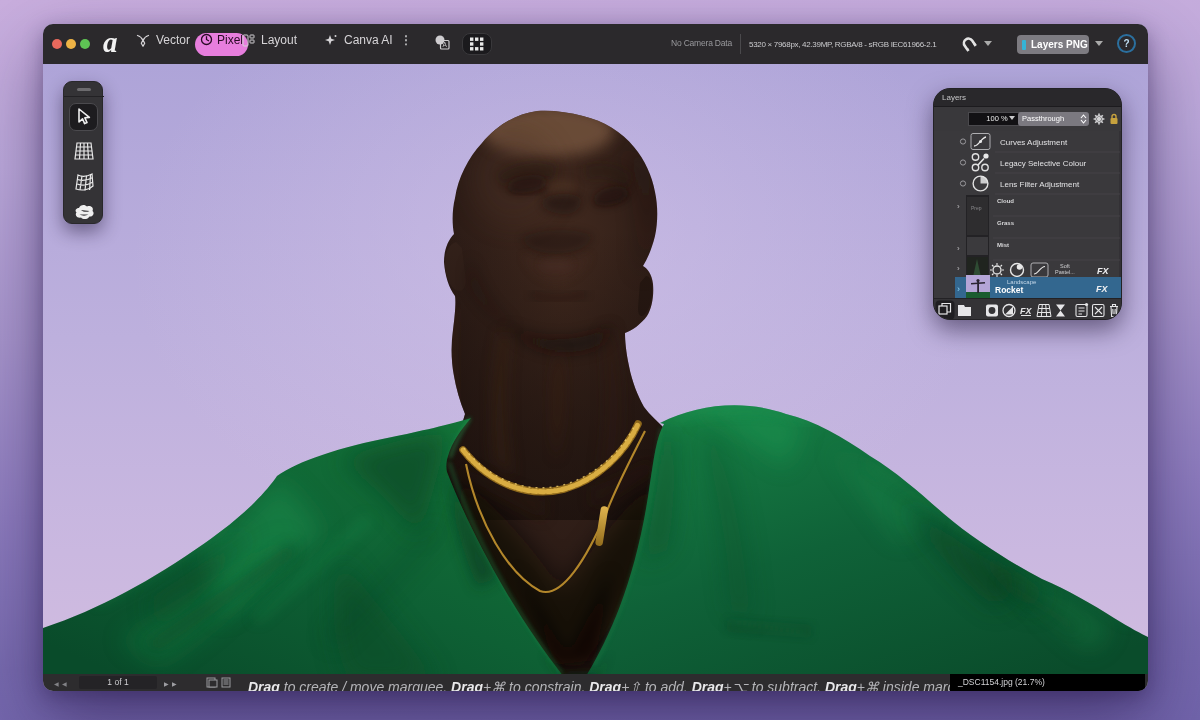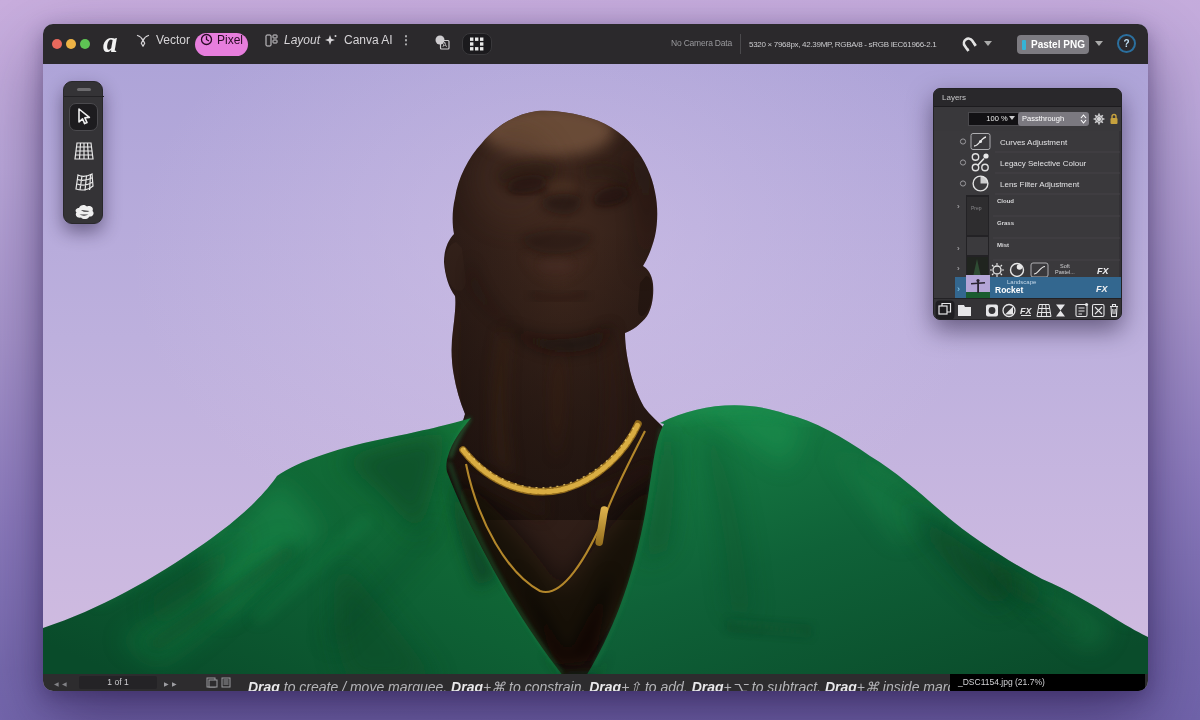--- a/index.html
+++ b/index.html
@@ -2,21 +2,21 @@
 <html><head><meta charset="utf-8">
 <style>
 html,body{margin:0;padding:0;width:1200px;height:720px;overflow:hidden;}
 body{font-family:"Liberation Sans",sans-serif;background:linear-gradient(178deg,#c9aede 0%,#bba8da 22%,#a795cc 45%,#8d7cbe 68%,#776aae 88%,#7164ab 100%);}
 #win{position:absolute;left:43px;top:24px;width:1105px;height:667px;border-radius:10px;overflow:hidden;background:#beb2e0;box-shadow:0 30px 70px rgba(35,20,70,.5),0 6px 20px rgba(35,20,70,.35);}
 #titlebar{position:absolute;left:0;top:0;width:1105px;height:40px;background:#2b292c;z-index:5;}
 .tl{position:absolute;top:15px;width:10px;height:10px;border-radius:50%;}
 #photo{position:absolute;left:0;top:40px;z-index:1;}
 #statusbar{position:absolute;left:0;bottom:0;width:1105px;height:17px;background:#2d2c2e;z-index:5;font-size:8px;color:#b9b9bd;}
 #tools{position:absolute;left:20px;top:57px;width:40px;height:143px;background:#343336;border-radius:9px;z-index:6;box-shadow:0 8px 18px rgba(20,10,40,.45);border:1px solid #29282b;box-sizing:border-box;}
-#layers{position:absolute;left:890px;top:64px;width:189px;height:232px;background:#333234;border-radius:7px;z-index:6;box-shadow:0 10px 24px rgba(20,10,40,.5);border:1px solid #232225;box-sizing:border-box;overflow:hidden;}
+#layers{position:absolute;left:890px;top:64px;width:189px;height:232px;background:#333234;border-radius:17px;z-index:6;box-shadow:0 10px 24px rgba(20,10,40,.5);border:1px solid #232225;box-sizing:border-box;overflow:hidden;}
 .mitem{position:absolute;top:9px;height:23px;display:flex;align-items:flex-start;color:#d6d4d7;font-size:12px;z-index:6;}
 .sep{position:absolute;background:#4a494c;width:1px;}
 </style></head>
 <body>
 <div id="win">
   <svg id="photo" width="1105" height="610" viewBox="43 64 1105 610">
     <defs>
       <linearGradient id="sky" x1="0" y1="0" x2="0" y2="1">
         <stop offset="0" stop-color="#aea4d8"></stop>
         <stop offset="0.45" stop-color="#bdb0dd"></stop>
@@ -181,21 +181,21 @@
         </svg>
       Vector
     </div>
     <div class="mitem" style="left:152px;width:53px;background:#e77edd;border-radius:12px;color:#2a0b26;justify-content:center;">
       <svg width="13" height="13" viewBox="0 0 14 14" style="margin-right:4px;">
           <circle cx="7" cy="7" r="5.4" stroke="#2a0b26" stroke-width="1.4" fill="none"></circle>
           <path d="M7 3.4 L7 7 L9.6 8.6" stroke="#2a0b26" stroke-width="1.4" fill="none"></path>
         </svg>
       Pixel
     </div>
-    <div class="mitem" style="left:221px;font-style:italic;">
+    <div class="mitem" style="left:198px;">
       <svg width="15" height="15" viewBox="0 0 15 15" style="margin-right:5px;">
           <rect x="2" y="2" width="5" height="11" rx="1" stroke="#d6d4d7" fill="none"></rect>
           <rect x="9" y="2" width="4" height="3" rx="0.5" stroke="#d6d4d7" fill="none"></rect>
           <rect x="9" y="7" width="4" height="3" rx="0.5" stroke="#d6d4d7" fill="none"></rect>
         </svg>
       Layout
     </div>
     <div class="mitem" style="left:280px;">
       <svg width="16" height="16" viewBox="0 0 16 16" style="margin-right:5px;">
           <path d="M7 2 L8.3 5.7 L12 7 L8.3 8.3 L7 12 L5.7 8.3 L2 7 L5.7 5.7 Z" fill="#d6d4d7"></path>
@@ -233,21 +233,21 @@
           <g transform="rotate(-35 10 9)">
             <path d="M5.5 12.5 L5.5 8 A4.5 4.5 0 0 1 14.5 8 L14.5 12.5" fill="none" stroke="#e3e3e3" stroke-width="2.6"></path>
             <rect x="4.2" y="11.8" width="2.7" height="2.6" fill="#e3e3e3"></rect>
             <rect x="13.1" y="11.8" width="2.7" height="2.6" fill="#e3e3e3"></rect>
           </g>
         </svg>
     </div>
     <div style="position:absolute;left:941px;top:17px;width:0;height:0;border-left:4px solid transparent;border-right:4px solid transparent;border-top:5px solid #aaa;"></div>
     <div style="position:absolute;left:974px;top:11px;width:72px;height:19px;background:#7d7b81;border-radius:4px;">
       <div style="position:absolute;left:5px;top:4.5px;width:3.5px;height:10px;background:#35b3d6;border-radius:1px;"></div>
-      <div style="position:absolute;left:14px;top:4px;font-size:10px;font-weight:bold;color:#fff;">Pastel PNG</div>
+      <div style="position:absolute;left:14px;top:4px;font-size:10px;font-weight:bold;color:#fff;">Layers PNG</div>
     </div>
     <div style="position:absolute;left:1052px;top:17px;width:0;height:0;border-left:4px solid transparent;border-right:4px solid transparent;border-top:5px solid #aaa;"></div>
     <div style="position:absolute;left:1074px;top:10px;width:19px;height:19px;border-radius:50%;border:2px solid #2b6f9e;box-sizing:border-box;color:#bfdef2;font-size:10px;font-weight:bold;text-align:center;line-height:15px;">?</div>
   </div>
 
   <div id="tools">
     <div style="position:absolute;left:13px;top:6px;width:14px;height:2.5px;background:#6c6b6e;border-radius:2px;"></div>
     <div style="position:absolute;left:0;top:14px;width:40px;height:1px;background:#222124;"></div>
     <div style="position:absolute;left:5px;top:21px;width:29px;height:28px;background:#1d1c1f;border-radius:7px;border:1px solid #4b4a4e;box-sizing:border-box;">
       <svg width="27" height="26" viewBox="0 0 27 26">

